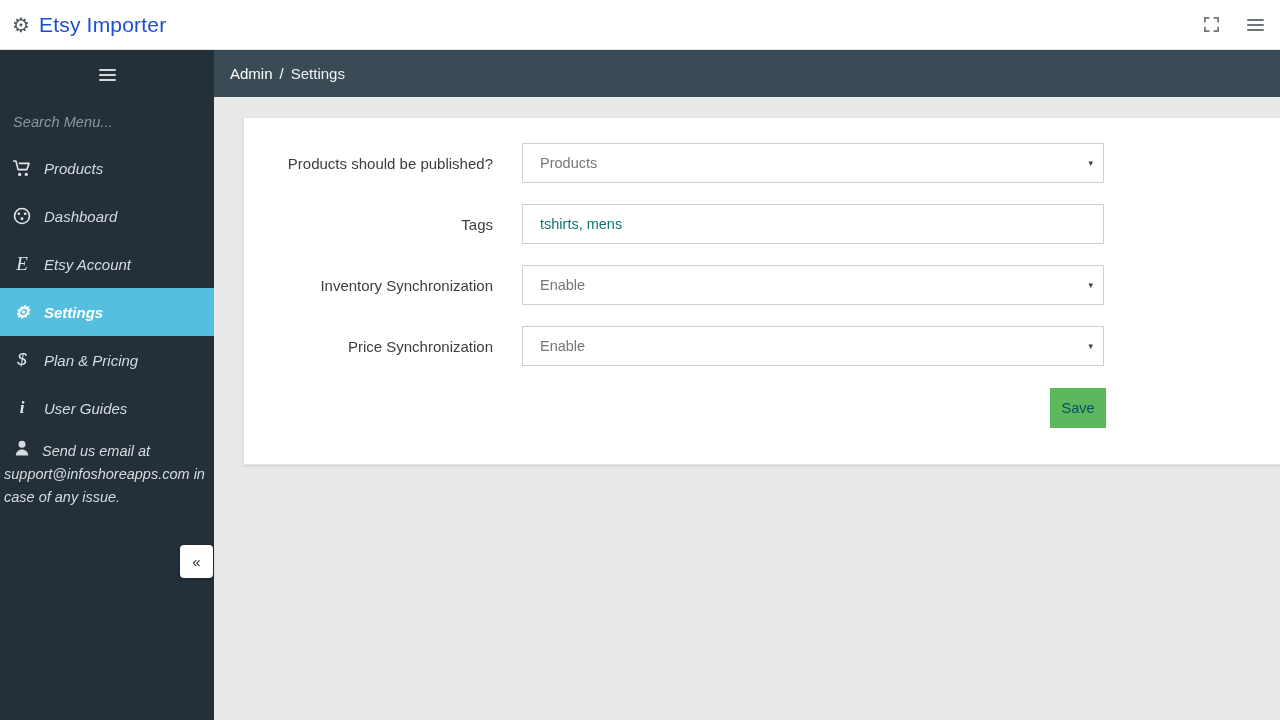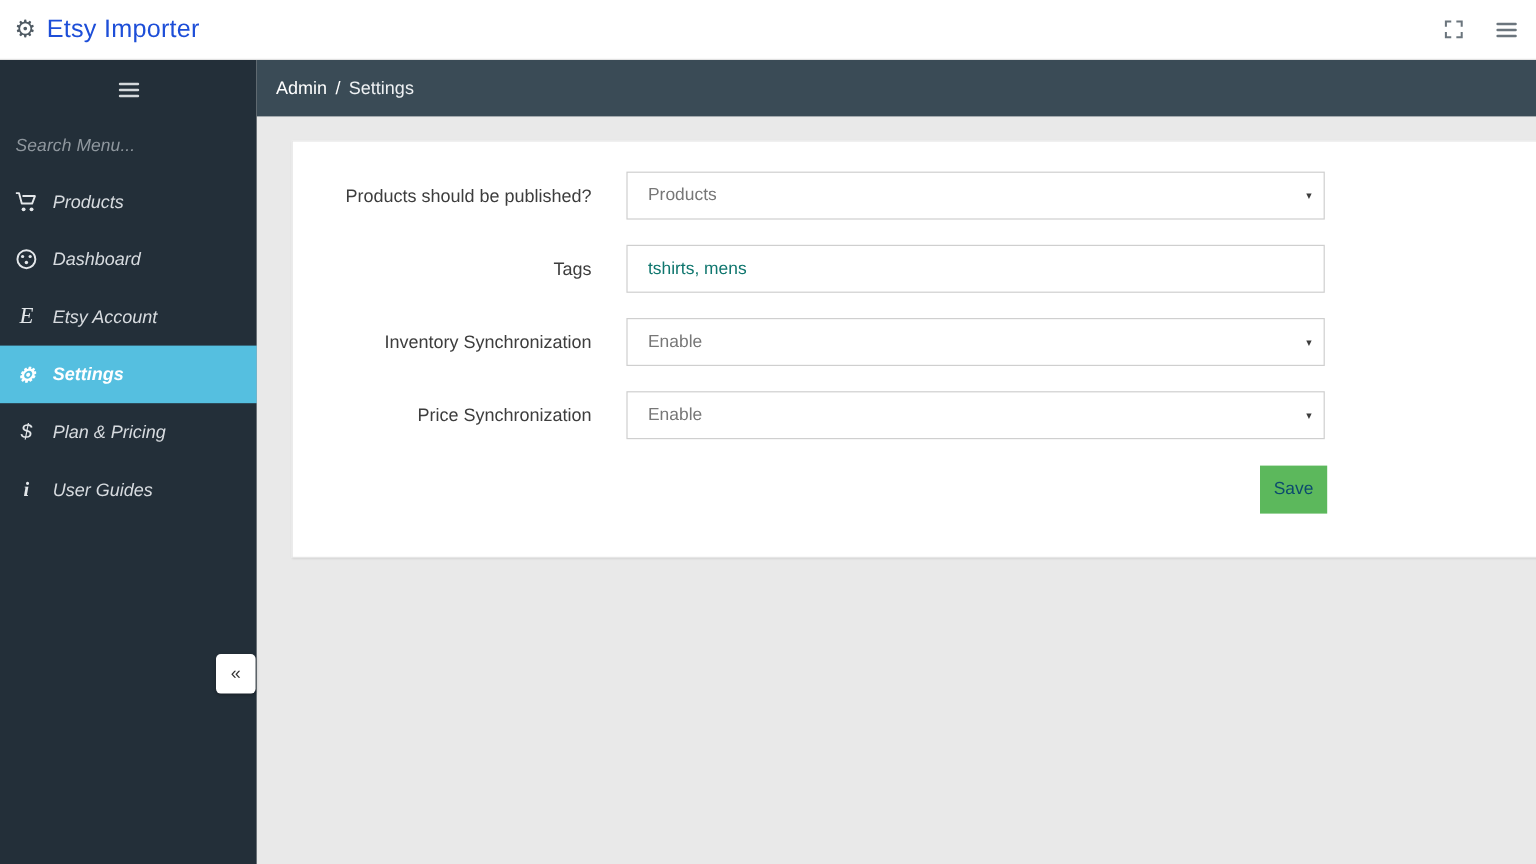--- a/index.html
+++ b/index.html
@@ -239,20 +239,33 @@
   <div class="nav-item">
     <span class="ico" style="font-size:17px;">$</span>
     <span>Plan &amp; Pricing</span>
   </div>
 
   <div class="nav-item">
     <span class="ico" style="font-family:'Liberation Serif',serif;font-weight:bold;font-size:17px;">i</span>
     <span>User Guides</span>
   </div>
 
+  <div class="support-block">
+    <div class="row1">
+      <span class="ico" style="width:20px;display:flex;justify-content:center;">
+        <svg width="14" height="16" viewBox="0 0 14 16" aria-hidden="true">
+          <circle cx="7" cy="4.3" r="3.5" fill="#d7dbdf"></circle>
+          <path d="M0.8 15.5c0-3.6 2.8-6 6.2-6s6.2 2.4 6.2 6z" fill="#d7dbdf"></path>
+        </svg>
+      </span>
+      <span>Send us email at</span>
+    </div>
+    <div class="rest">support@infoshoreapps.com in</div>
+    <div class="rest">case of any issue.</div>
+  </div>
 </div>
 
 <div id="collapse-tab">
   <span>«</span>
 </div>
 
 <div id="content">
 
   <div id="breadcrumb">
     <span class="crumb">Admin</span>

